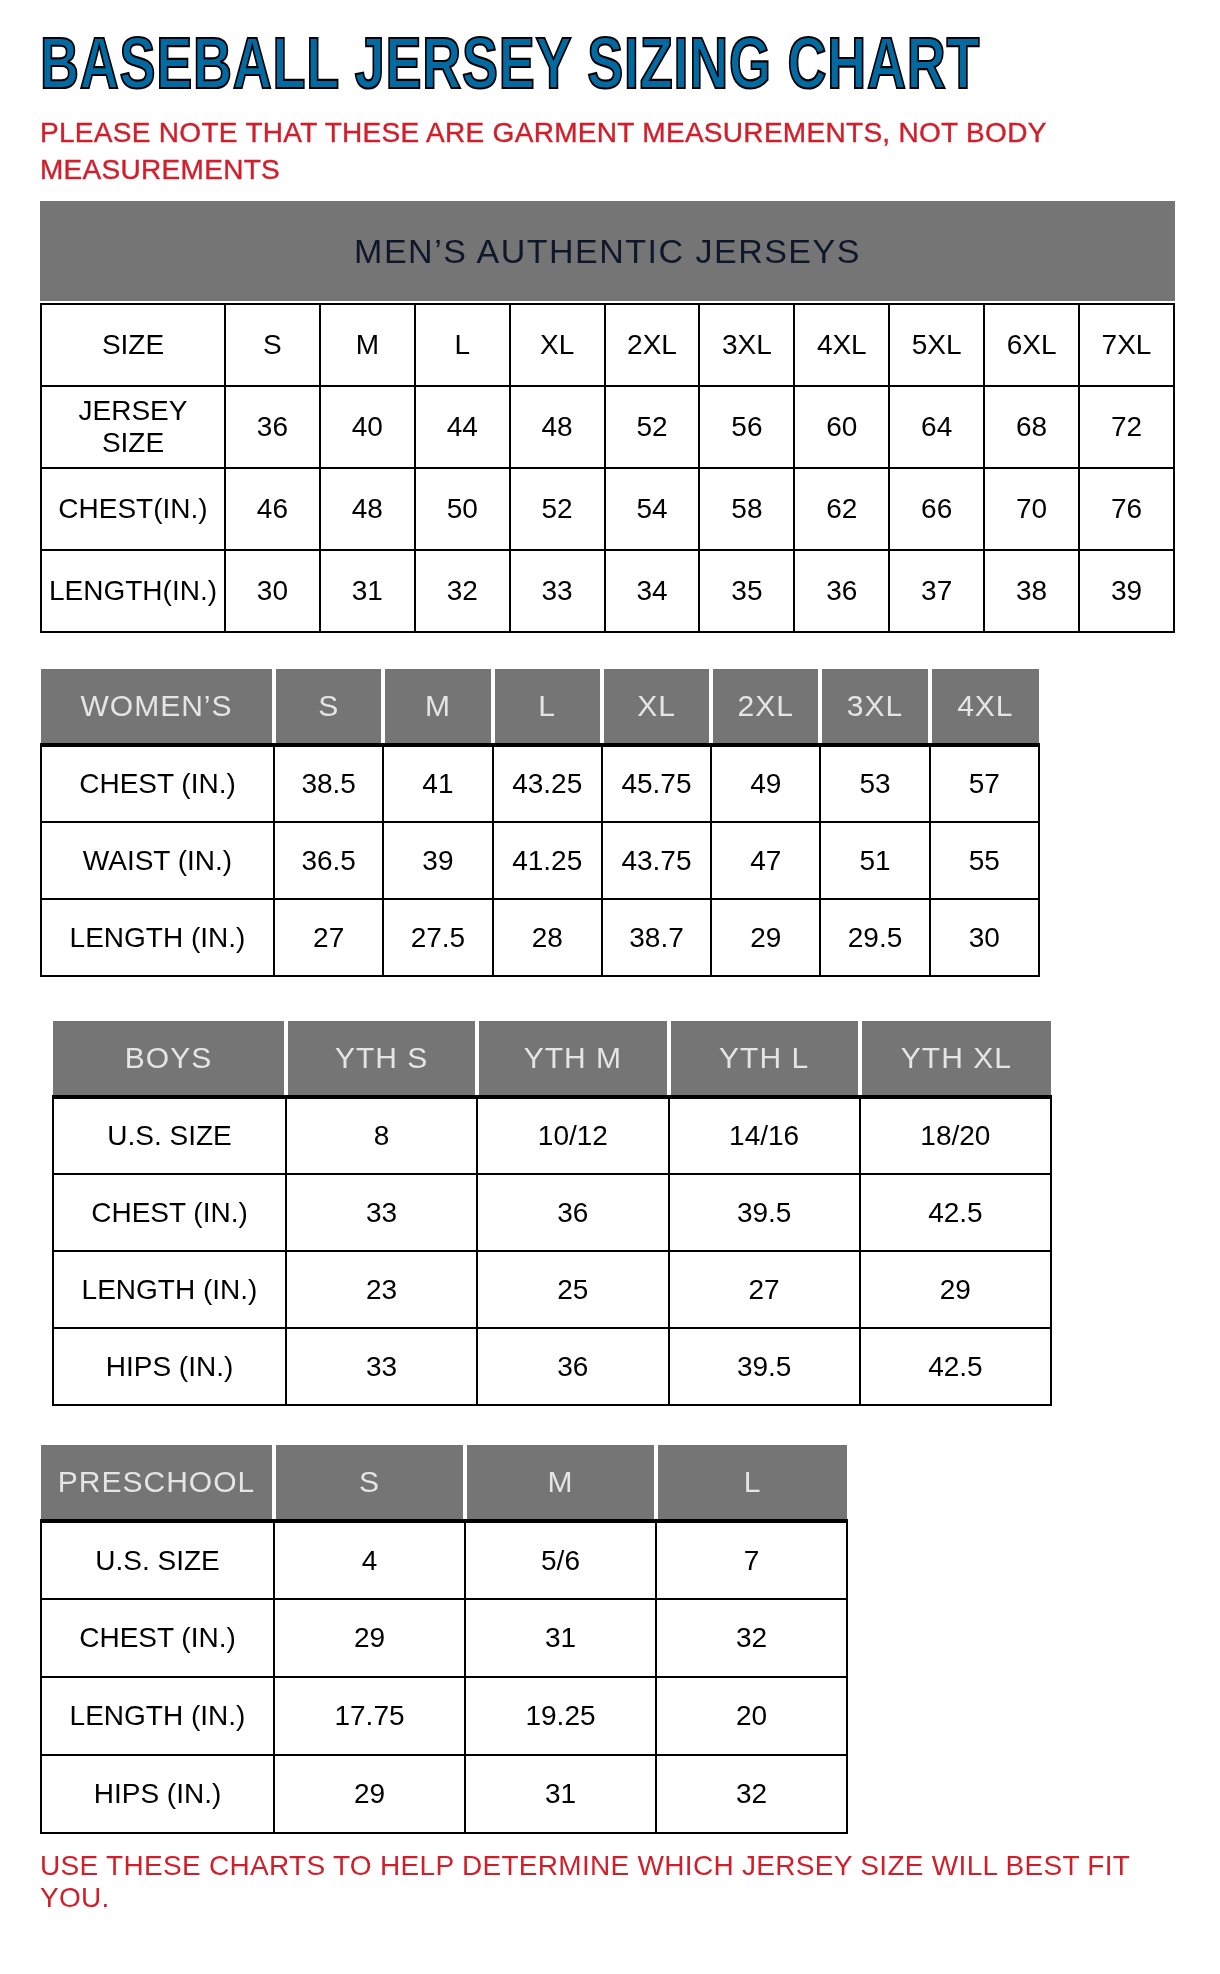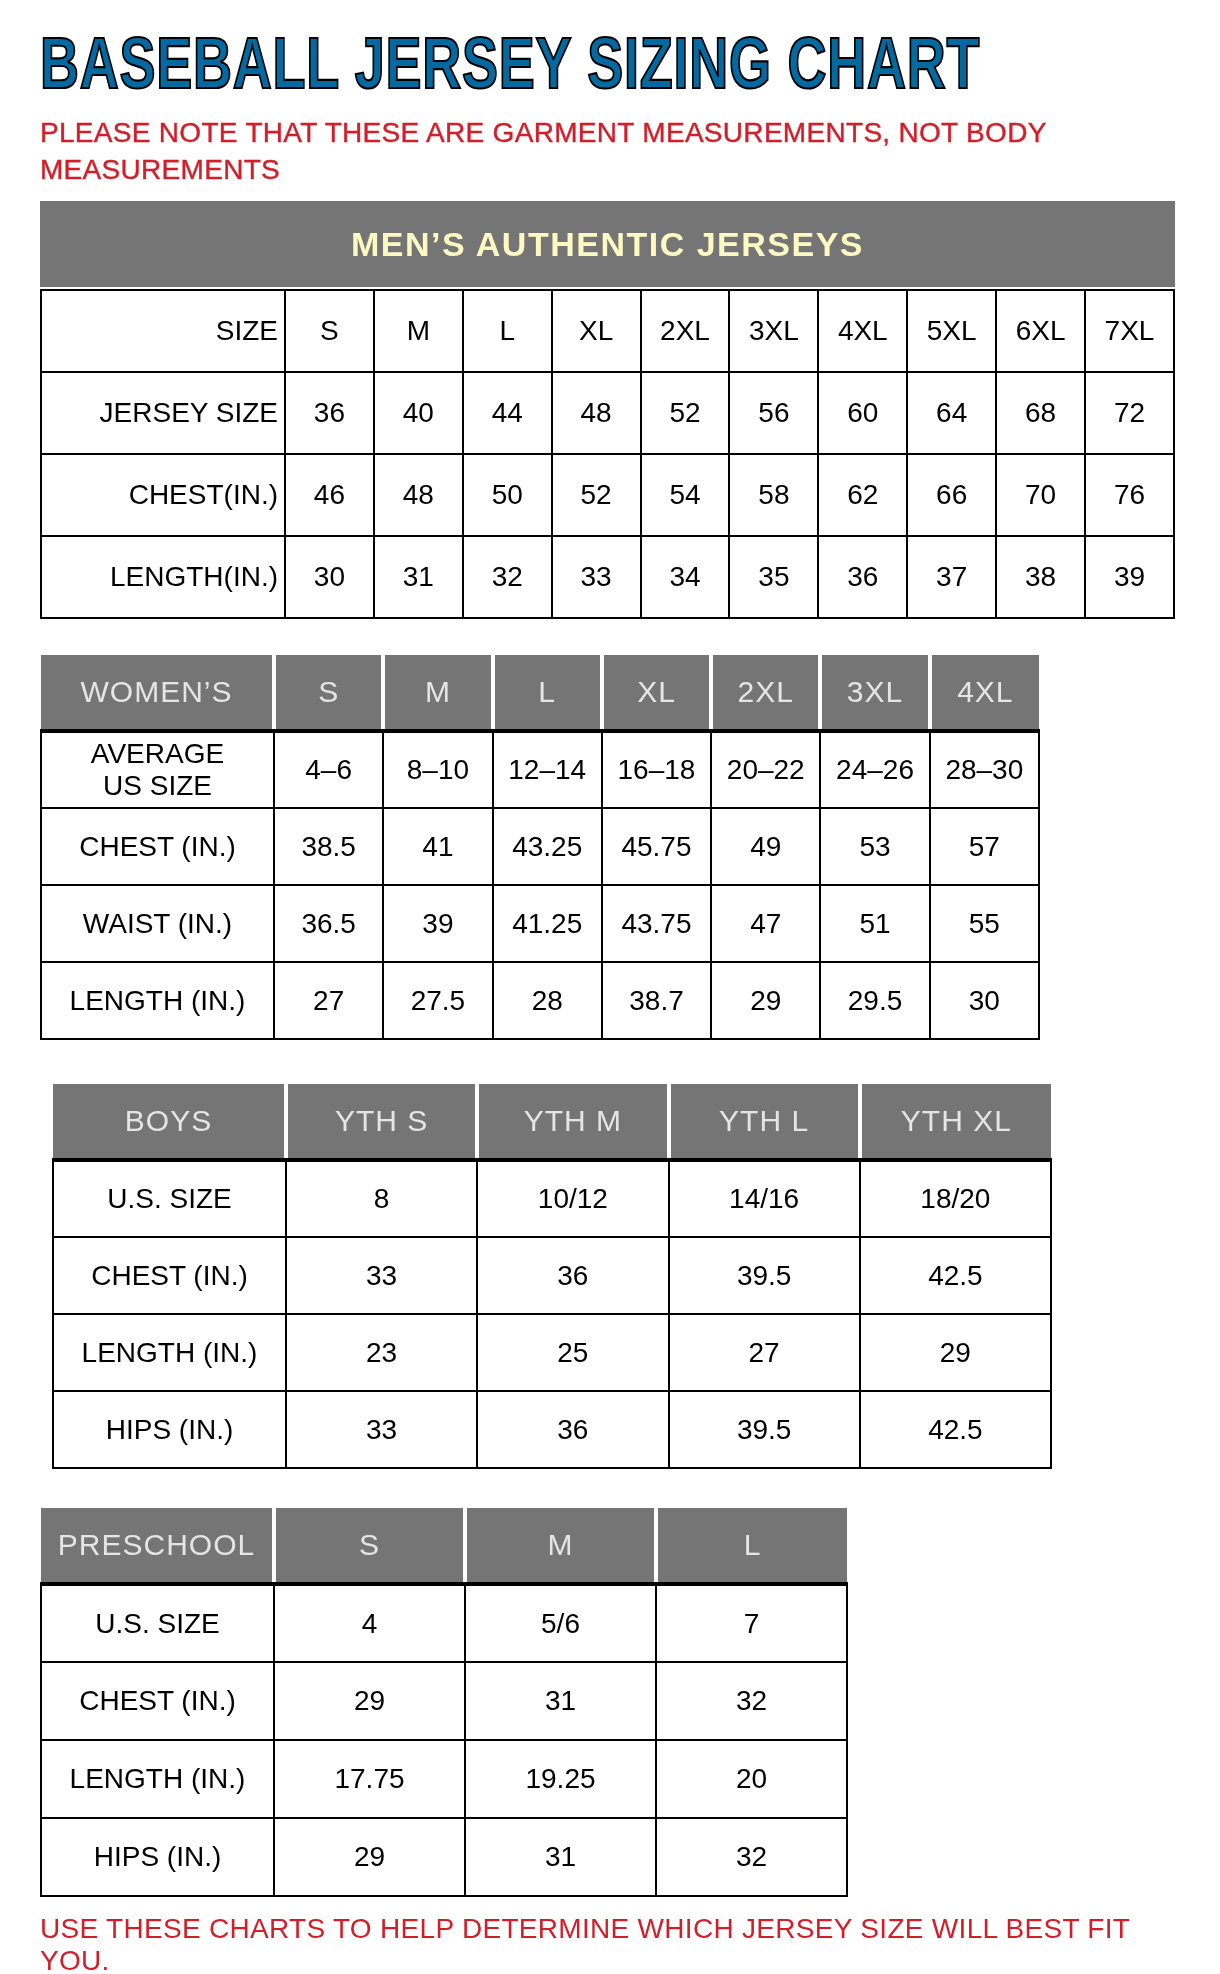--- a/index.html
+++ b/index.html
@@ -26,36 +26,36 @@
     -webkit-text-stroke:0.4px var(--red);font-weight:normal;
   }
 
   .sec{margin:0;}
   .sec-mens{margin-top:13px;}
   .sec-womens{margin-top:36px;}
   .sec-boys{margin-top:44px;margin-left:12px;}
   .sec-pre{margin-top:39px;}
 
   .banner{
-    width:1135px;height:86px;background:var(--gray);
-    color:#fef9c3;display:flex;align-items:center;justify-content:center;
-    font-size:34px;letter-spacing:1.5px;font-weight:bold;
+    width:1135px;height:100px;background:var(--gray);
+    color:#0f172a;display:flex;align-items:center;justify-content:center;
+    font-size:34px;letter-spacing:1.5px;
   }
 
   table.tbl{border-collapse:collapse;table-layout:fixed;margin-top:2px;}
   .tbl td{
     border:2px solid #000;text-align:center;vertical-align:middle;
     font-size:28px;color:#000;padding:0 6px;box-sizing:border-box;
     overflow:hidden;
   }
   .tbl td.c-label{white-space:pre-line;}
 
   .t-mens{width:1135px;}
   .t-mens td{height:82px;}
-  .t-mens td.c-label{width:244px;text-align:right;}
+  .t-mens td.c-label{width:184px;}
 
   .t-womens{width:1000px;}
   .t-womens td{height:77px;}
   .t-womens td.c-label{width:233px;}
 
   .t-boys{width:1000px;}
   .t-boys td{height:77px;}
   .t-boys td.c-label{width:233px;}
 
   .t-pre{width:808px;}
@@ -151,31 +151,20 @@
             <td class="c-label">WOMEN’S</td>
             <td class="c-size">S</td>
             <td class="c-size">M</td>
             <td class="c-size">L</td>
             <td class="c-size">XL</td>
             <td class="c-size">2XL</td>
             <td class="c-size">3XL</td>
             <td class="c-size">4XL</td>
           </tr>
           <tr>
-            <td class="c-label">AVERAGE
-US SIZE</td>
-            <td class="c-val">4–6</td>
-            <td class="c-val">8–10</td>
-            <td class="c-val">12–14</td>
-            <td class="c-val">16–18</td>
-            <td class="c-val">20–22</td>
-            <td class="c-val">24–26</td>
-            <td class="c-val">28–30</td>
-          </tr>
-          <tr>
             <td class="c-label">CHEST (IN.)</td>
             <td class="c-val">38.5</td>
             <td class="c-val">41</td>
             <td class="c-val">43.25</td>
             <td class="c-val">45.75</td>
             <td class="c-val">49</td>
             <td class="c-val">53</td>
             <td class="c-val">57</td>
           </tr>
           <tr>

